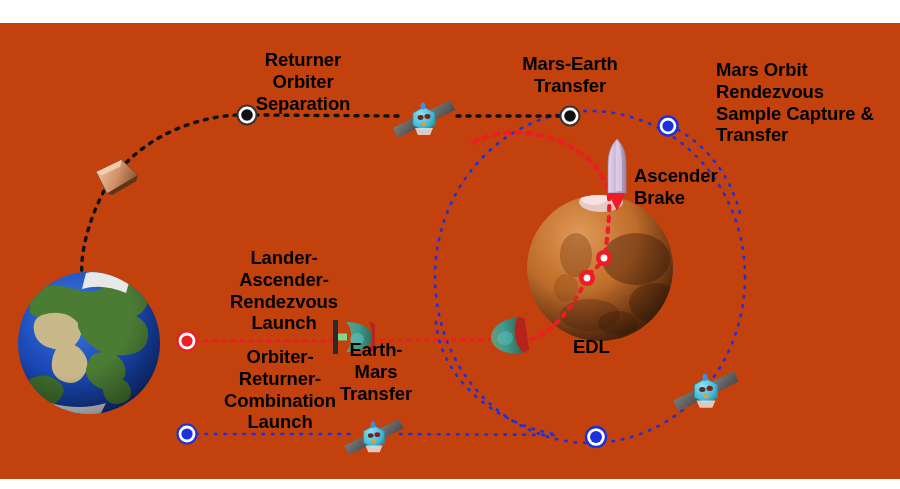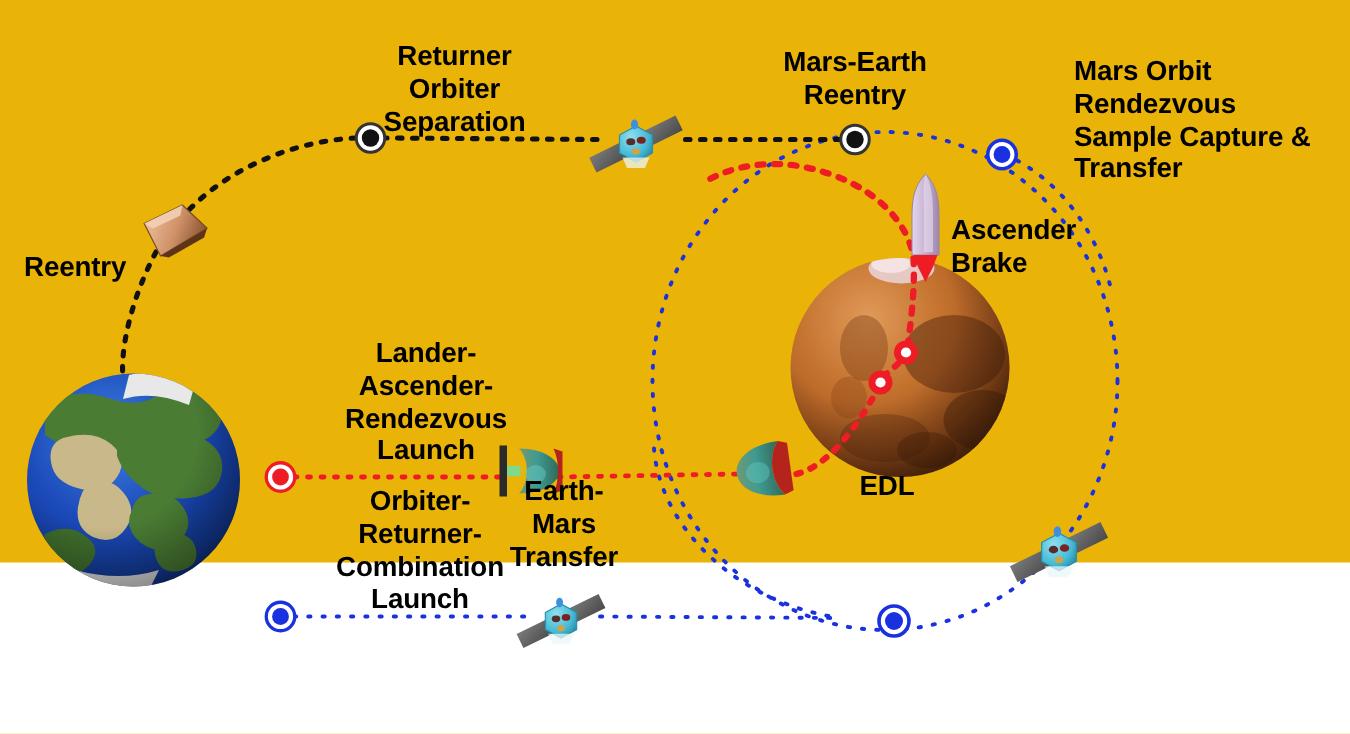--- a/index.html
+++ b/index.html
@@ -1,18 +1,18 @@
 <!DOCTYPE html>
 <html><head>
 <meta charset="utf-8">
 <style>
   html,body{margin:0;padding:0;background:#ffffff;}
   body{width:900px;height:489px;overflow:hidden;
        font-family:"Liberation Sans","DejaVu Sans",sans-serif;}
-  #stage{position:relative;width:900px;height:375px;background:#eab308;}
+  #stage{position:relative;width:900px;height:456px;background:#c2410c;margin-top:23px;}
   #stage svg.layer{position:absolute;left:0;top:0;width:900px;height:489px;}
   .lbl{position:absolute;font-weight:bold;color:#000;line-height:1.18;
        white-space:pre-line;letter-spacing:-0.1px;}
   .lbl.c{text-align:center;}
   .lbl.l{text-align:left;}
   .f18{font-size:18.5px;}
 </style>
 </head>
 <body>
 
@@ -218,28 +218,27 @@
       <circle cx="587" cy="255" r="8" fill="#ee1c25"></circle>
       <circle cx="587" cy="255" r="3.4" fill="#fff"></circle>
     </g>
   </svg>
 
   <div class="lbl c f18" style="left:228px; top:26px; width:150px;">Returner
 Orbiter
 Separation</div>
 
   <div class="lbl c f18" style="left:505px; top:30px; width:130px;">Mars-Earth
-Reentry</div>
+Transfer</div>
 
   <div class="lbl l f18" style="left:716px; top:36px; width:186px;">Mars Orbit
 Rendezvous
 Sample Capture &amp;
 Transfer</div>
 
-  <div class="lbl l f18" style="left:16px; top:167px; width:110px;">Reentry</div>
 
   <div class="lbl l f18" style="left:634px; top:142px; width:120px;">Ascender
 Brake</div>
 
   <div class="lbl c f18" style="left:198px; top:224px; width:172px;">Lander-
 Ascender-
 Rendezvous
 Launch</div>
 
 

